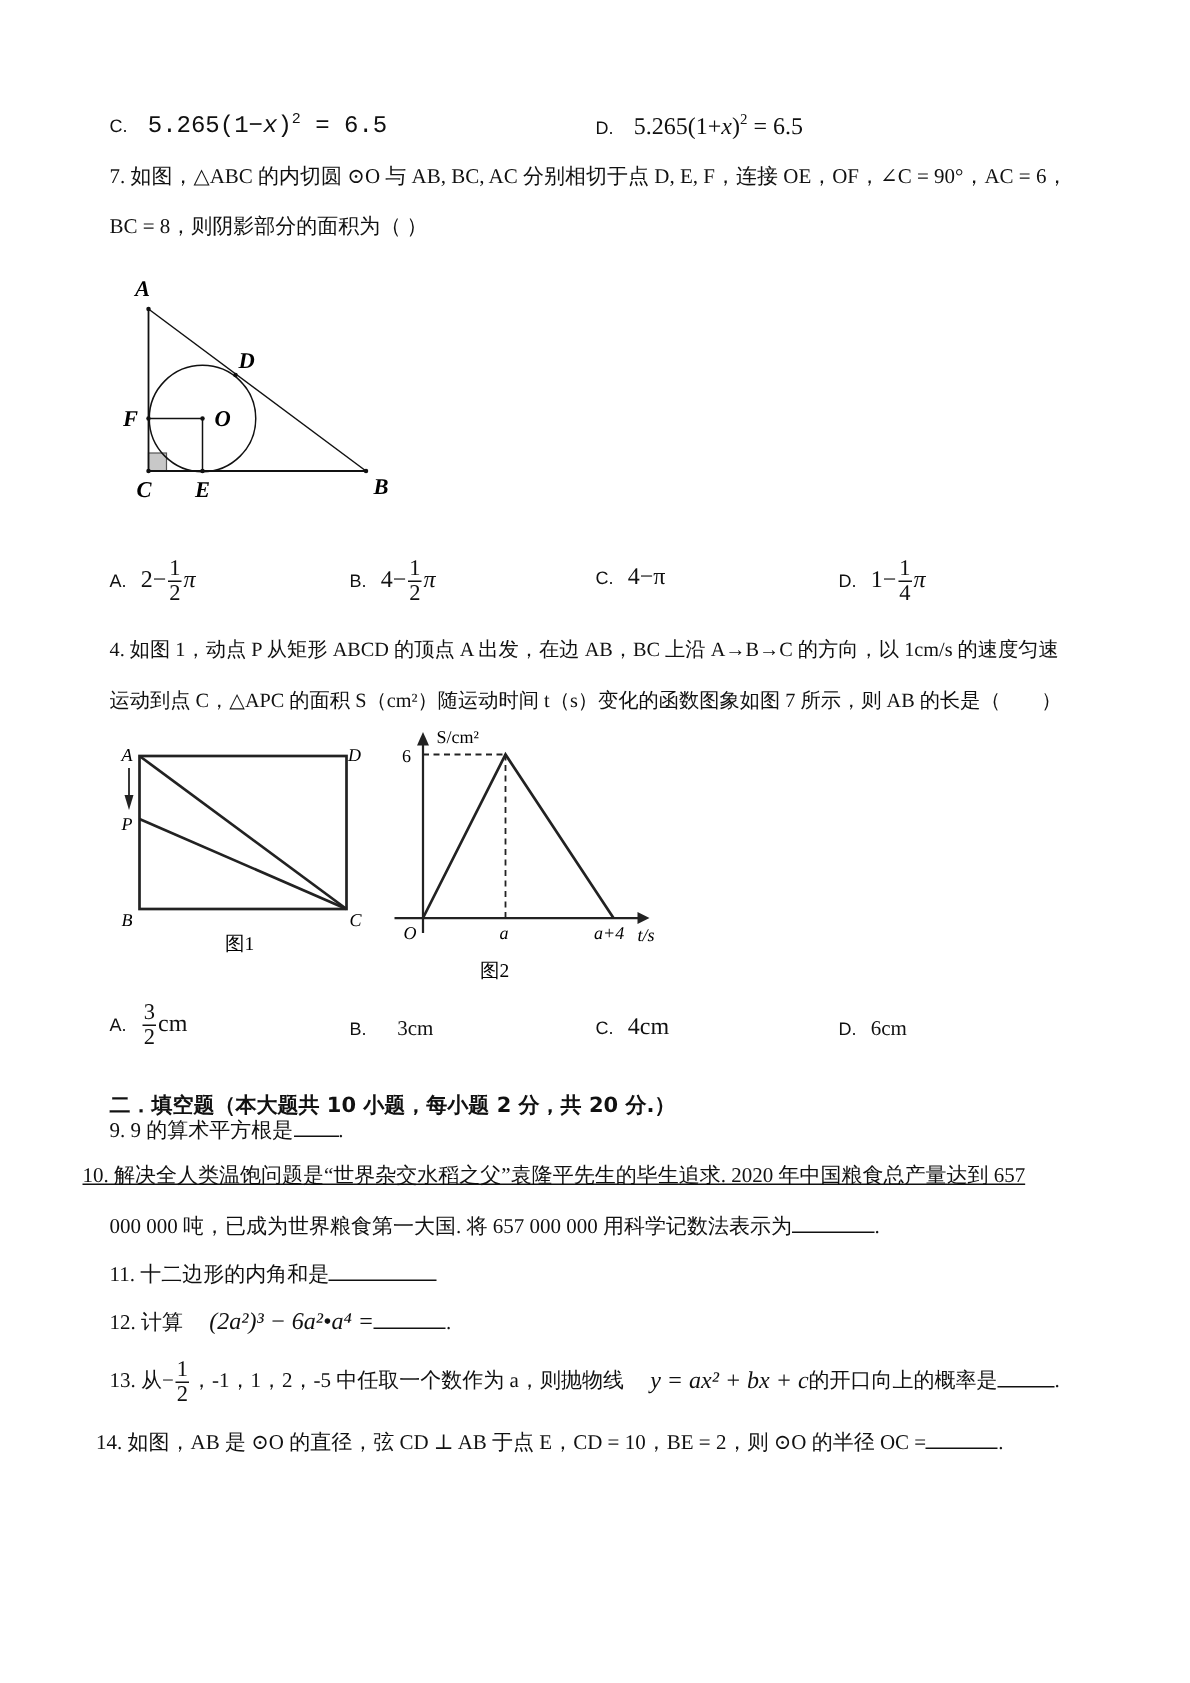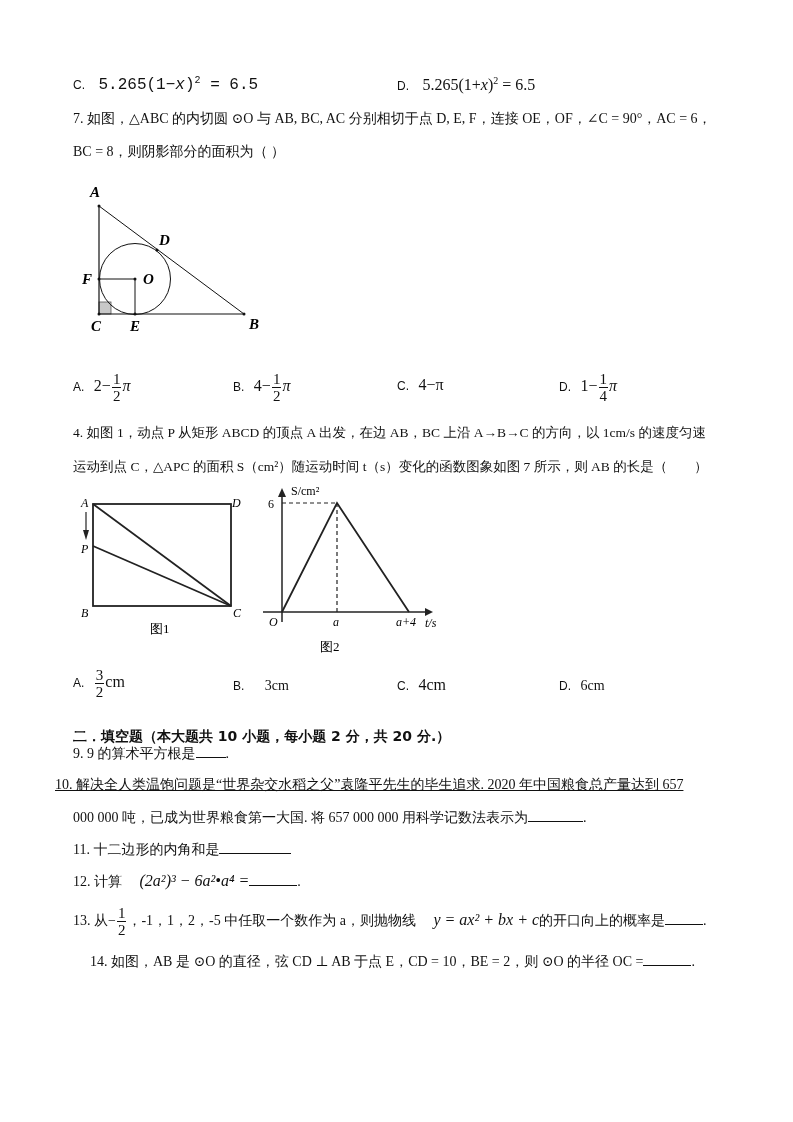--- a/index.html
+++ b/index.html
@@ -157,15 +157,15 @@
   <span>12. 计算</span> <span class="m mi">(2a²)³ − 6a²•a⁴ =</span><span class="blank" style="width:48px;"></span><span>.</span>
 </div>
 
 <div class="abs t" style="left:73px; top:905px;">
   <span>13. 从</span><span>−</span><span class="frac">
       <span class="num">1</span>
       <span>2</span>
     </span><span>，-1，1，2，-5 中任取一个数作为 a，则抛物线 </span><span class="m mi">y = ax² + bx + c</span><span>的开口向上的概率是</span><span class="blank" style="width:38px;"></span><span>.</span>
 </div>
 
-<div class="abs t" style="left:90px; top:952px;">
+<div class="abs t" style="left:64px; top:952px;">
   <span>14. 如图，AB 是 ⊙O 的直径，弦 CD ⊥ AB 于点 E，CD = 10，BE = 2，则 ⊙O 的半径 OC =</span><span class="blank" style="width:48px;"></span><span>.</span>
 </div>
 
 </body></html>

